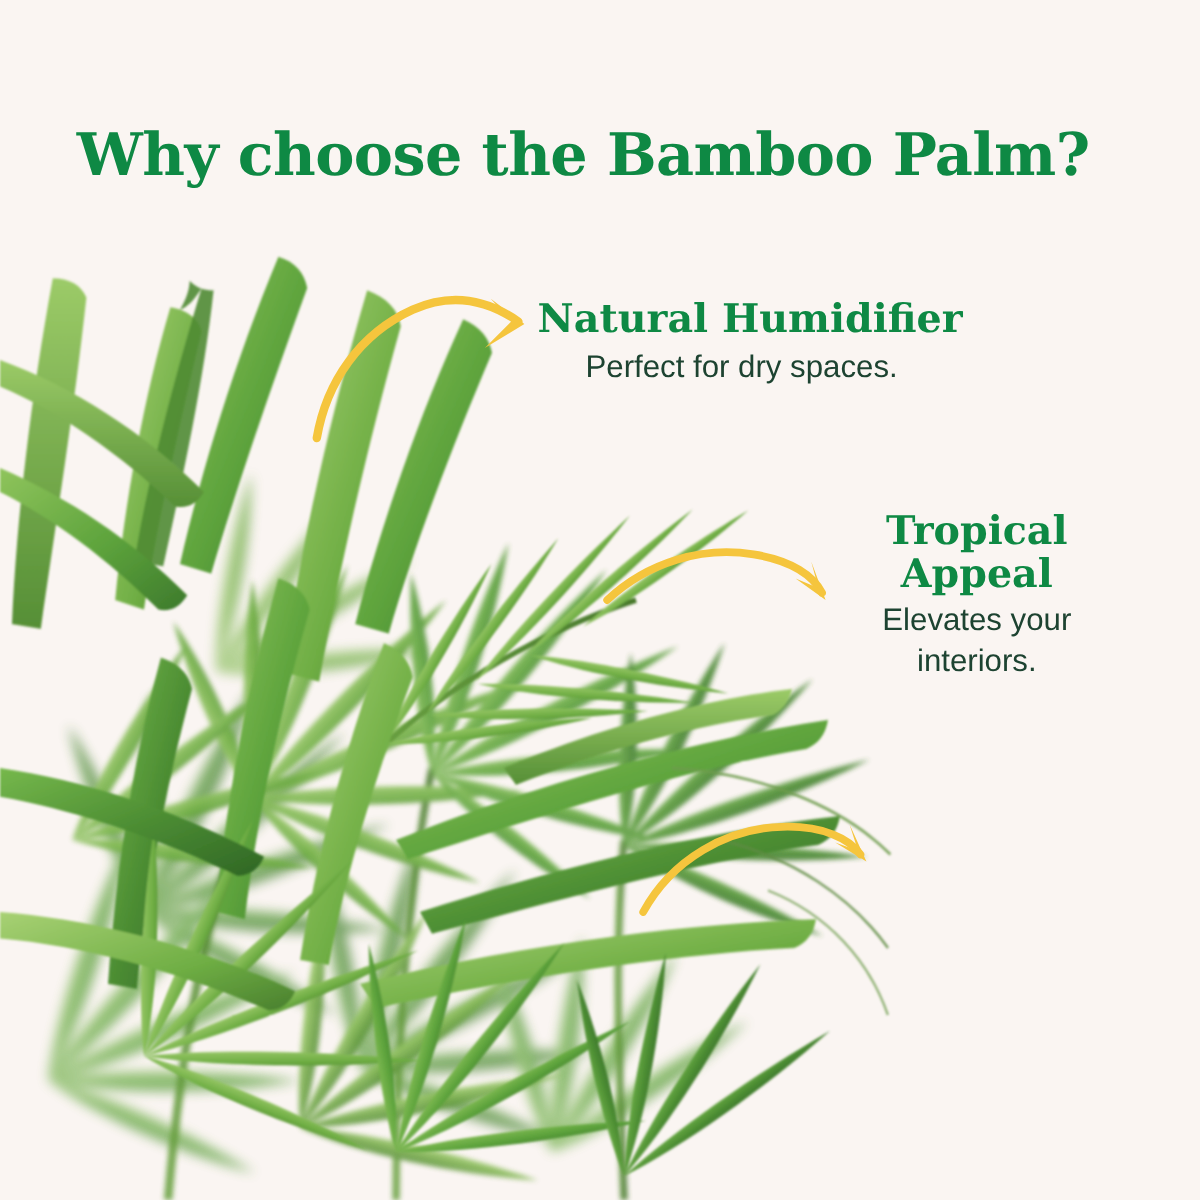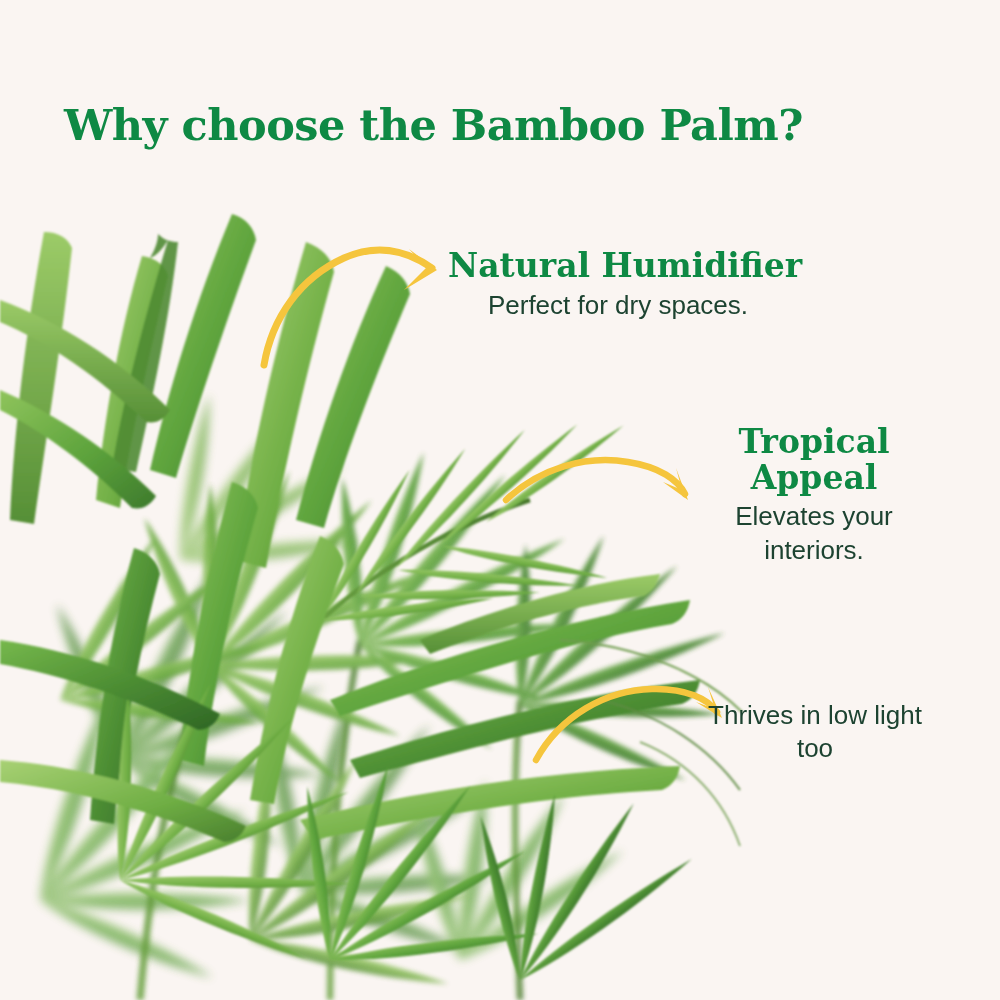--- a/index.html
+++ b/index.html
@@ -29,21 +29,21 @@
     width: 1000px; height: 1000px;
     pointer-events: none;
   }
   
   #page-title {
     position: absolute;
     left: 64px;
     top: 100px;
     font-family: "DejaVu Serif", "Liberation Serif", serif;
     font-weight: bold;
-    font-size: 43px;
+    font-size: 49px;
     letter-spacing: -0.5px;
     color: #0e8944;
     white-space: nowrap;
   }
   .feature {
     position: absolute;
     text-align: center;
   }
   .feature-title {
     font-family: "DejaVu Serif", "Liberation Serif", serif;
@@ -320,16 +320,15 @@
     <div class="feature-title">Tropical Appeal</div>
     <div class="feature-desc">Elevates your interiors.</div>
   </div>
 
   <div class="feature" id="feature-0">
     <div class="feature-title">Natural Humidifier</div>
     <div class="feature-desc">Perfect for dry spaces.</div>
   </div>
 
   <div class="feature" id="feature-2">
-    <div class="feature-desc">Thrives in low light too</div>
   </div>
 
 </div>
 
 </body></html>

